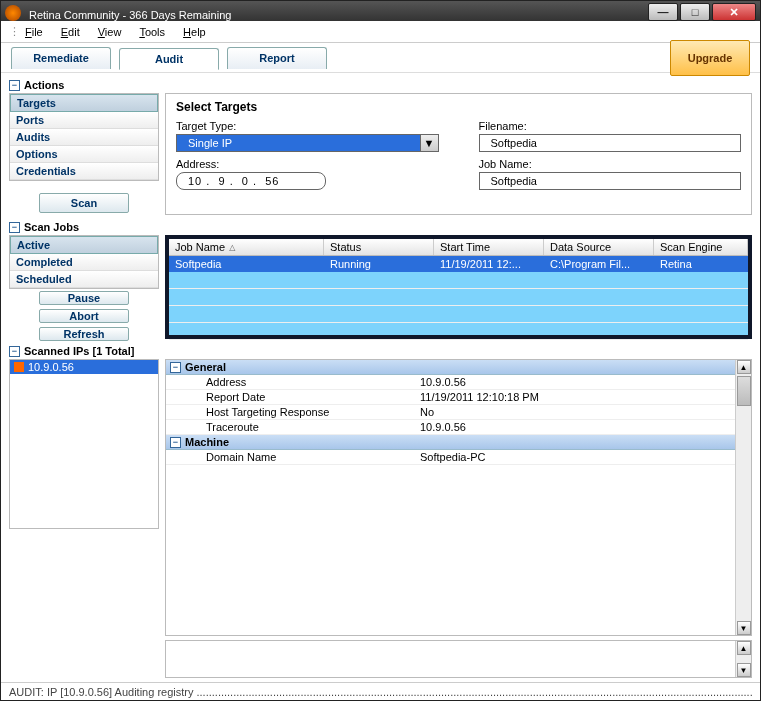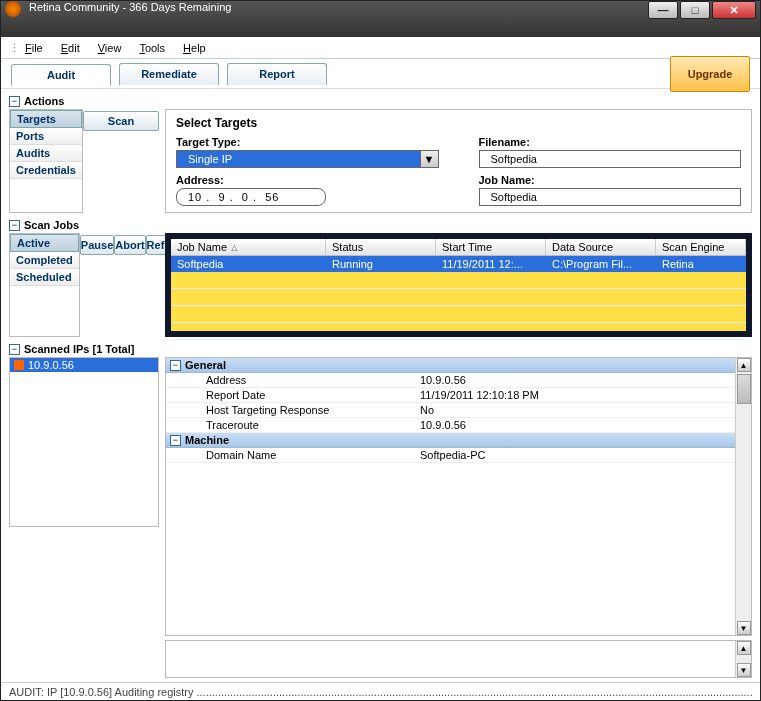--- a/index.html
+++ b/index.html
@@ -1,53 +1,53 @@
 <!DOCTYPE html>
 <html><head>
 <meta charset="utf-8">
 <style>
 * { box-sizing: border-box; font-family: Tahoma, sans-serif; font-size: 11px; }
 body { margin: 0; background: #fff; }
 .window { width: 761px; height: 701px; border: 1px solid #222; background: #fff; display: flex; flex-direction: column; }
-.titlebar { height: 36px; background: linear-gradient(#555,#333); color: #fff; display: flex; align-items: flex-start; padding: 0 4px; }
+.titlebar { height: 20px; background: linear-gradient(#555,#333); color: #fff; display: flex; align-items: flex-end; padding: 0 4px; }
 .titlebar .title { flex: 1; padding-left: 4px; }
 .tb-icon { width: 16px; height: 16px; background: radial-gradient(#f80,#a40); border-radius: 50%; margin-right: 4px; }
 .ctrl-btns { display: flex; gap: 2px; }
 .ctrl { width: 30px; height: 18px; border: 1px solid #222; border-radius: 2px; display: flex; align-items: center; justify-content: center; color: #222; font-weight: bold; }
 .ctrl.min { background: linear-gradient(#eee,#bbb); }
 .ctrl.max { background: linear-gradient(#eee,#bbb); }
 .ctrl.close { background: linear-gradient(#e88,#c33); width: 44px; color: #fff; }
 .menubar { height: 22px; border-bottom: 1px solid #ccc; display: flex; align-items: center; padding: 0 8px; gap: 2px; }
 .menubar .dots { width: 6px; color: #888; }
 .menu-item { padding: 2px 8px; }
 .menu-item u { text-decoration: underline; }
 .toolbar-row { height: 30px; display: flex; align-items: center; padding: 4px 10px; border-bottom: 1px solid #ddd; }
 .tabs { display: flex; gap: 8px; }
 .tab { width: 100px; height: 22px; border: 1px solid #8aa; background: linear-gradient(#fff,#e8eef4); display: flex; align-items: center; justify-content: center; color: #036; font-weight: bold; border-bottom: none; border-radius: 3px 3px 0 0; }
 .tab.active { background: #fff; border-bottom: 1px solid #fff; position: relative; top: 1px; }
 .upgrade { margin-left: auto; width: 80px; height: 36px; border: 1px solid #c80; background: linear-gradient(#ffe9b3,#ffc048); display: flex; align-items: center; justify-content: center; font-weight: bold; color: #630; border-radius: 2px; }
 .main { flex: 1; display: flex; flex-direction: column; padding: 4px 8px; overflow: hidden; }
 .section-hdr { display: flex; align-items: center; gap: 4px; font-weight: bold; margin: 2px 0; }
 .collapse-box { width: 11px; height: 11px; border: 1px solid #369; display: flex; align-items: center; justify-content: center; color: #369; font-size: 9px; line-height: 1; background: #fff; }
 .row { display: flex; gap: 6px; }
-.sidepanel { width: 150px; display: flex; flex-direction: row; }
+.sidepanel { width: 150px; display: flex; flex-direction: column; }
 .navlist { border: 1px solid #bbb; }
 .navitem { padding: 2px 6px; border-bottom: 1px solid #ddd; background: linear-gradient(#fff,#eee); color: #036; font-weight: bold; }
 .navitem.active { background: linear-gradient(#d8e4ee,#c0d0de); border: 1px solid #7aa; }
 .btn { width: 90px; height: 20px; margin: 2px auto; border: 1px solid #8aa; background: linear-gradient(#fff,#dde8ee); display: flex; align-items: center; justify-content: center; font-weight: bold; color: #036; border-radius: 2px; }
 .content { flex: 1; border: 1px solid #bbb; padding: 6px 10px; display: flex; flex-direction: column; }
 .content h4 { margin: 0 0 4px 0; font-size: 12px; font-weight: bold; }
 .form-row { display: flex; gap: 40px; }
 .form-col { display: flex; flex-direction: column; flex: 1; }
-.form-col label { margin: 2px 0; font-weight: bold; }
+.form-col label { margin: 2px 0; }
 .form-col input, .form-col .select { border: 1px solid #666; height: 18px; padding: 0 11px; }
 .select { background: #2a6edb; color: #fff; display: flex; align-items: center; position: relative; }
 .select .arrow { position: absolute; right: 0; width: 18px; height: 100%; background: linear-gradient(#eee,#ccc); border-left: 1px solid #666; display: flex; align-items: center; justify-content: center; color: #000; }
 .ip-input { width: 150px; letter-spacing: 1px; border-radius: 8px; }
-.table { flex: 1; border: 6px solid #0f172a; background: #fde047; }
+.table { flex: 1; border: 4px solid #0f172a; background: #7dd3fc; }
 .thead { display: flex; background: linear-gradient(#fff,#e4e4e4); border-bottom: 1px solid #bbb; }
 .th { padding: 2px 6px; border-right: 1px solid #ccc; display: flex; align-items: center; gap: 4px; }
 .sort-ind { font-size: 8px; color: #666; }
 .trow { display: flex; }
 .trow.sel { background: #2a6edb; color: #fff; }
 .td { padding: 2px 6px; overflow: hidden; white-space: nowrap; text-overflow: ellipsis; }
 .trow.blank { height: 17px; border-bottom: 1px solid #eee; }
 .c-jobname{width:155px} .c-status{width:110px} .c-start{width:110px} .c-src{width:110px} .c-eng{flex:1}
 .iplist { width: 150px; height: 170px; border: 1px solid #bbb; background: #fff; }
 .ipitem { background: #2a6edb; color: #fff; padding: 1px 4px; display: flex; align-items: center; gap: 4px; }
@@ -83,39 +83,40 @@
     <span class="dots">⋮</span>
     <span class="menu-item"><u>F</u>ile</span>
     <span class="menu-item"><u>E</u>dit</span>
     <span class="menu-item"><u>V</u>iew</span>
     <span class="menu-item"><u>T</u>ools</span>
     <span class="menu-item"><u>H</u>elp</span>
   </div>
 
   <div class="toolbar-row">
     <div class="tabs">
+      <div class="tab">Remediate</div>
       <div class="tab active">Audit</div>
-      <div class="tab">Remediate</div>
       <div class="tab">Report</div>
     </div>
     <div class="upgrade">Upgrade</div>
   </div>
 
   <div class="main">
 
     <div class="section-hdr">
       <span class="collapse-box">−</span>
       <span>Actions</span>
     </div>
     <div class="row">
       <div class="sidepanel">
         <div class="navlist">
           <div class="navitem active">Targets</div>
           <div class="navitem">Ports</div>
           <div class="navitem">Audits</div>
+          <div class="navitem">Options</div>
           <div class="navitem">Credentials</div>
         </div>
         <div style="height:10px"></div>
         <div class="btn">Scan</div>
       </div>
       <div class="content">
         <h4>Select Targets</h4>
         <div class="form-row">
           <div class="form-col">
             <label>Target Type:</label>

